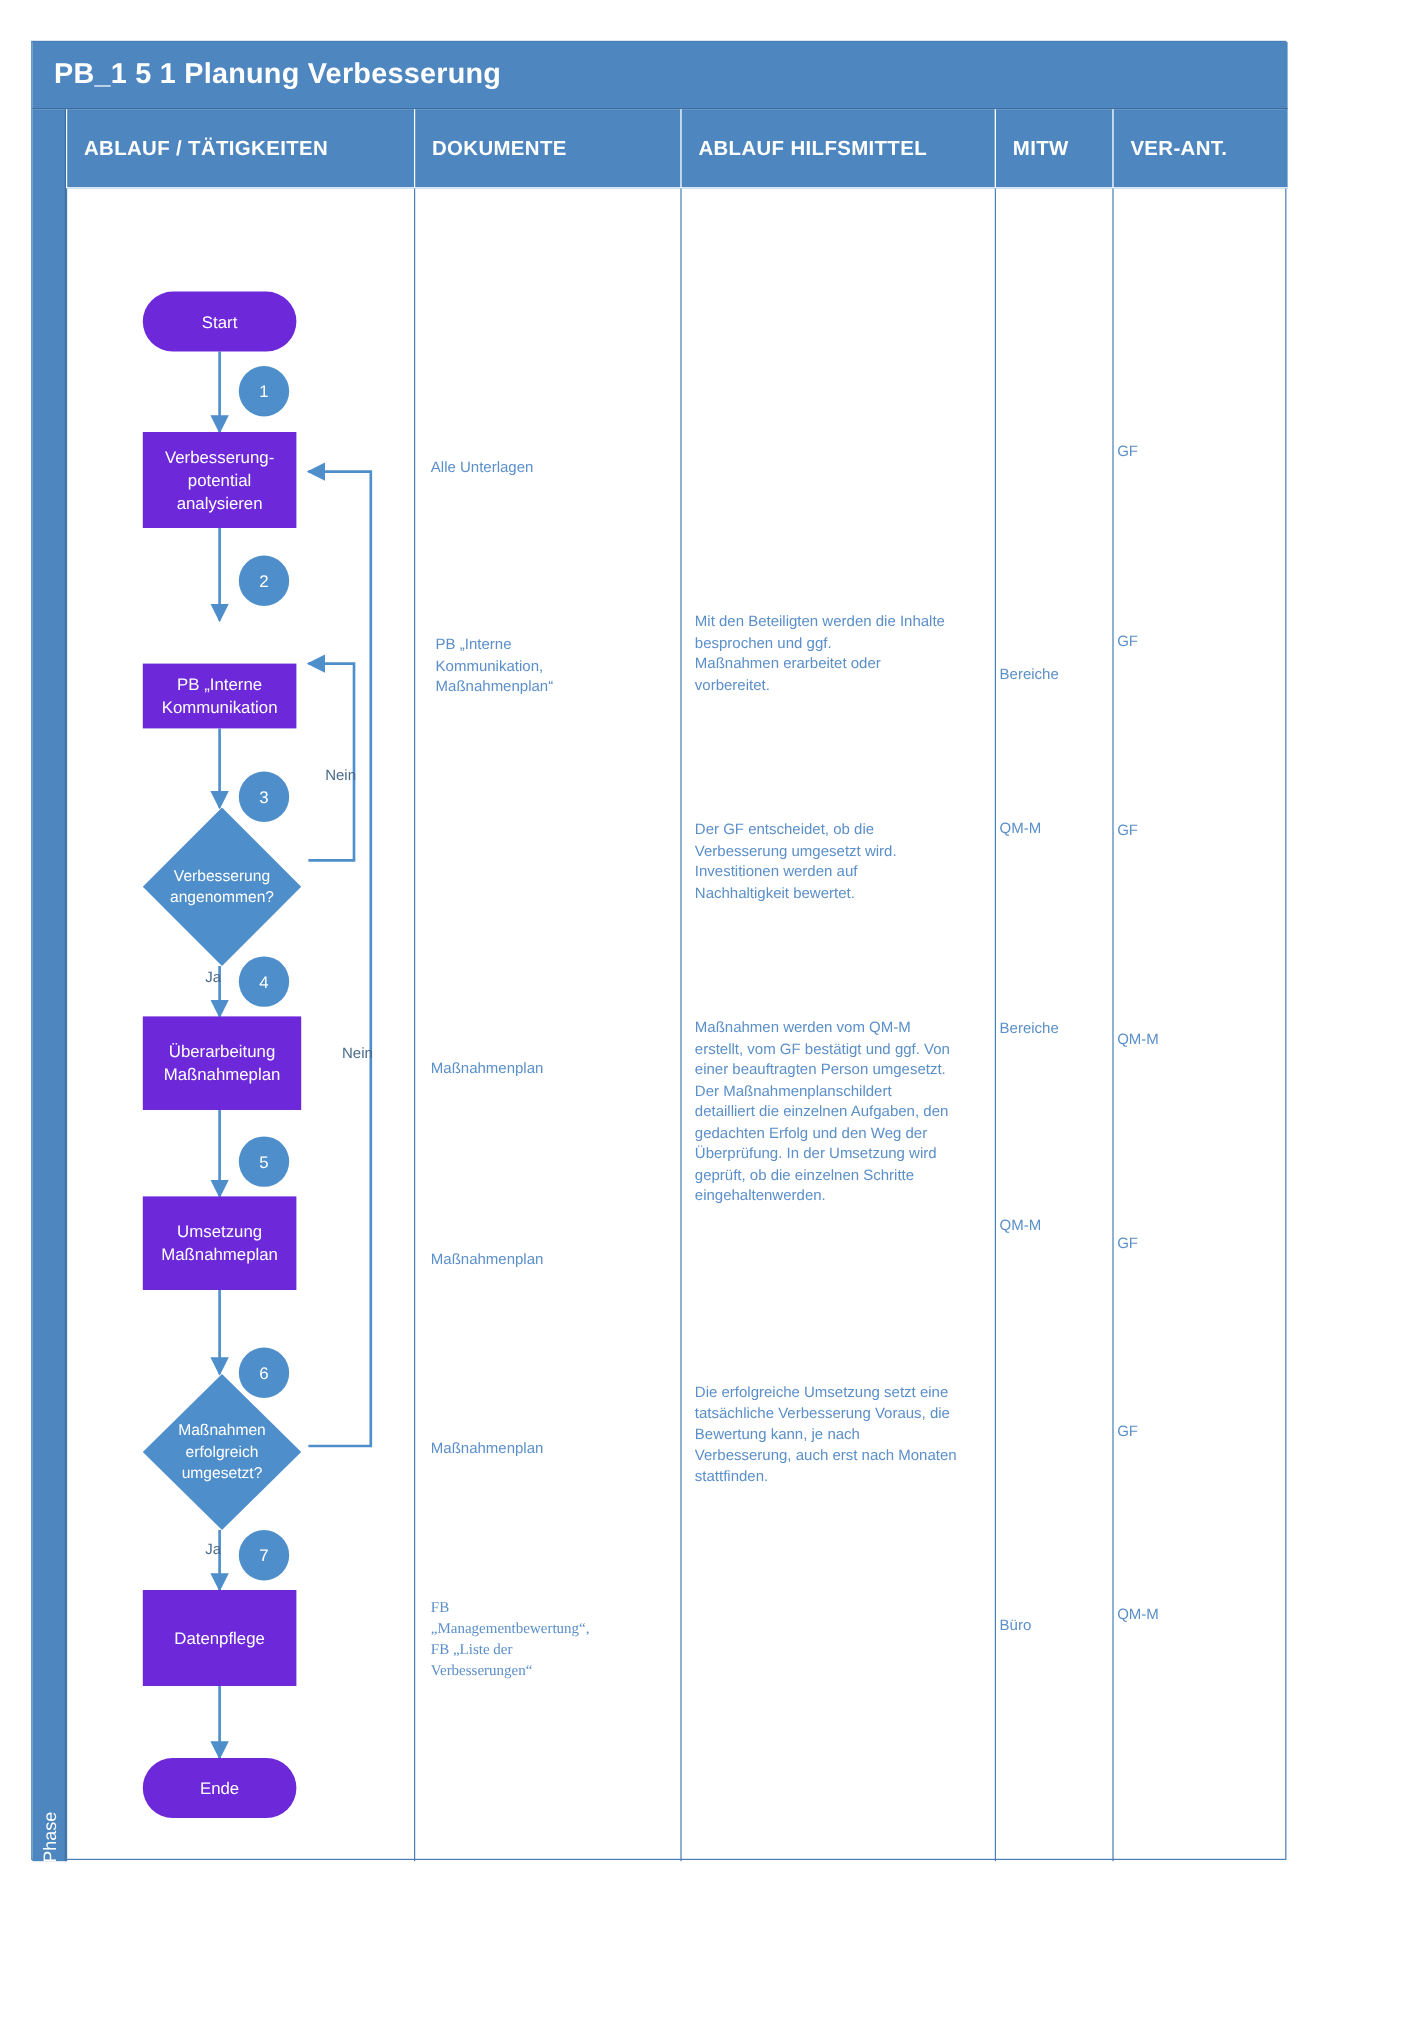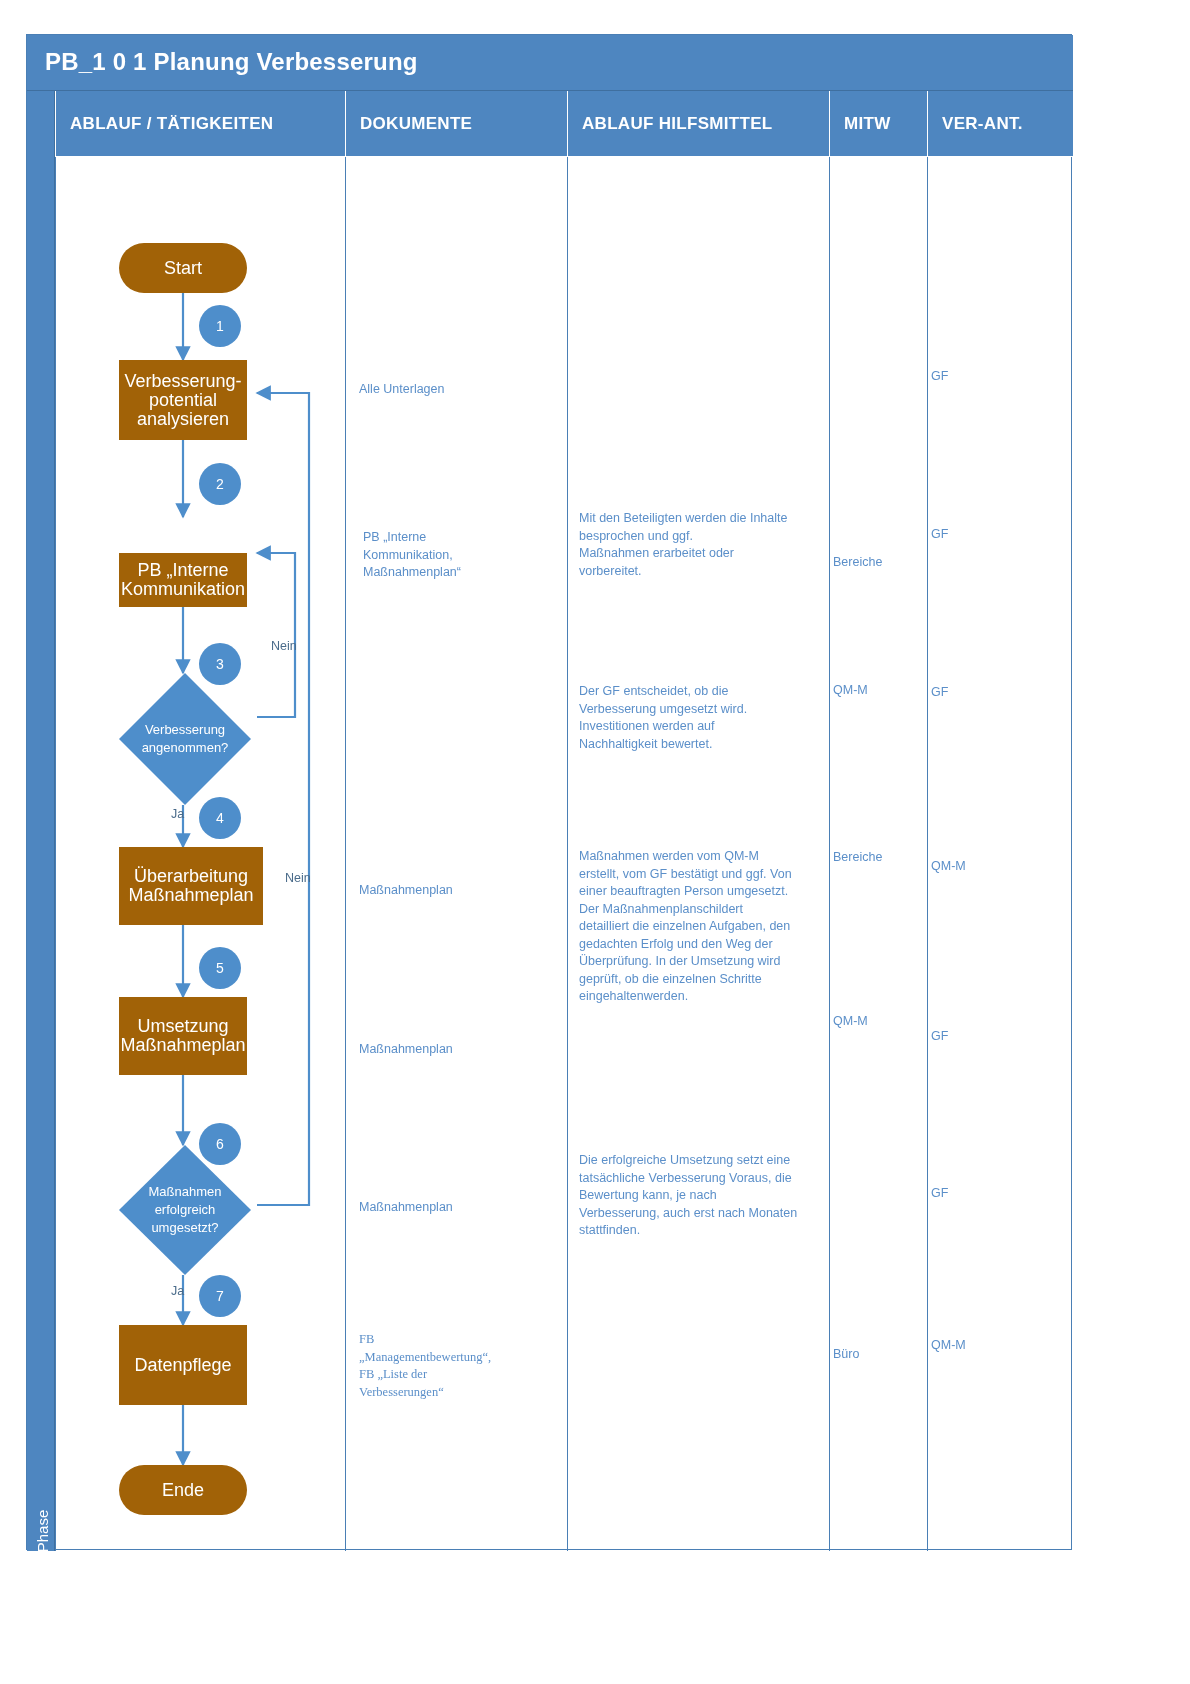--- a/index.html
+++ b/index.html
@@ -76,25 +76,25 @@
     color:#5b8fc9;
     font-size:12.5px;
     line-height:17.5px;
     white-space:pre-line;
   }
   .cellcenter { }
 
   
   .node {
     position:absolute;
-    background:#a16207;
+    background:#6d28d9;
     color:#ffffff;
     display:flex; align-items:center; justify-content:center;
     text-align:center;
-    font-size:18px; line-height:19px;
+    font-size:14px; line-height:19px;
     white-space:pre-line;
   }
   .node.terminator { border-radius:26px; }
   .node.process { border-radius:0; }
 
   .decision {
     position:absolute;
   }
   .decision .dshape {
     position:absolute; inset:0;
@@ -127,21 +127,21 @@
     width:1046px; height:1516px;
     pointer-events:none;
   }
 </style>
 </head>
 <body>
 
 <div id="diagram">
 
   <div id="title-bar">
-    <div id="title-text">PB_1 0 1 Planung Verbesserung</div>
+    <div id="title-text">PB_1 5 1 Planung Verbesserung</div>
   </div>
 
   <div id="phase-strip">
     <div id="phase-label">Phase</div>
   </div>
 
   <div class="colhead" style="left:28px; width:290px;">ABLAUF / TÄTIGKEITEN</div>
   <div class="colhead" style="left:318px; width:222px;">DOKUMENTE</div>
   <div class="colhead" style="left:540px; width:262px;">ABLAUF HILFSMITTEL</div>
   <div class="colhead" style="left:802px; width:98px;">MITW</div>
@@ -191,21 +191,21 @@
 
   <div class="node process" style="left:92px; top:518px; width:128px; height:54px;">PB „Interne
 Kommunikation</div>
 
   <div class="decision" style="left:92px; top:638px; width:132px; height:132px;">
     <div class="dshape"></div>
     <div class="dtext">Verbesserung
 angenommen?</div>
   </div>
 
-  <div class="node process" style="left:92px; top:812px; width:144px; height:78px;">Überarbeitung
+  <div class="node process" style="left:92px; top:812px; width:132px; height:78px;">Überarbeitung
 Maßnahmeplan</div>
 
   <div class="node process" style="left:92px; top:962px; width:128px; height:78px;">Umsetzung
 Maßnahmeplan</div>
 
   <div class="decision" style="left:92px; top:1110px; width:132px; height:130px;">
     <div class="dshape"></div>
     <div class="dtext">Maßnahmen
 erfolgreich
 umgesetzt?</div>

